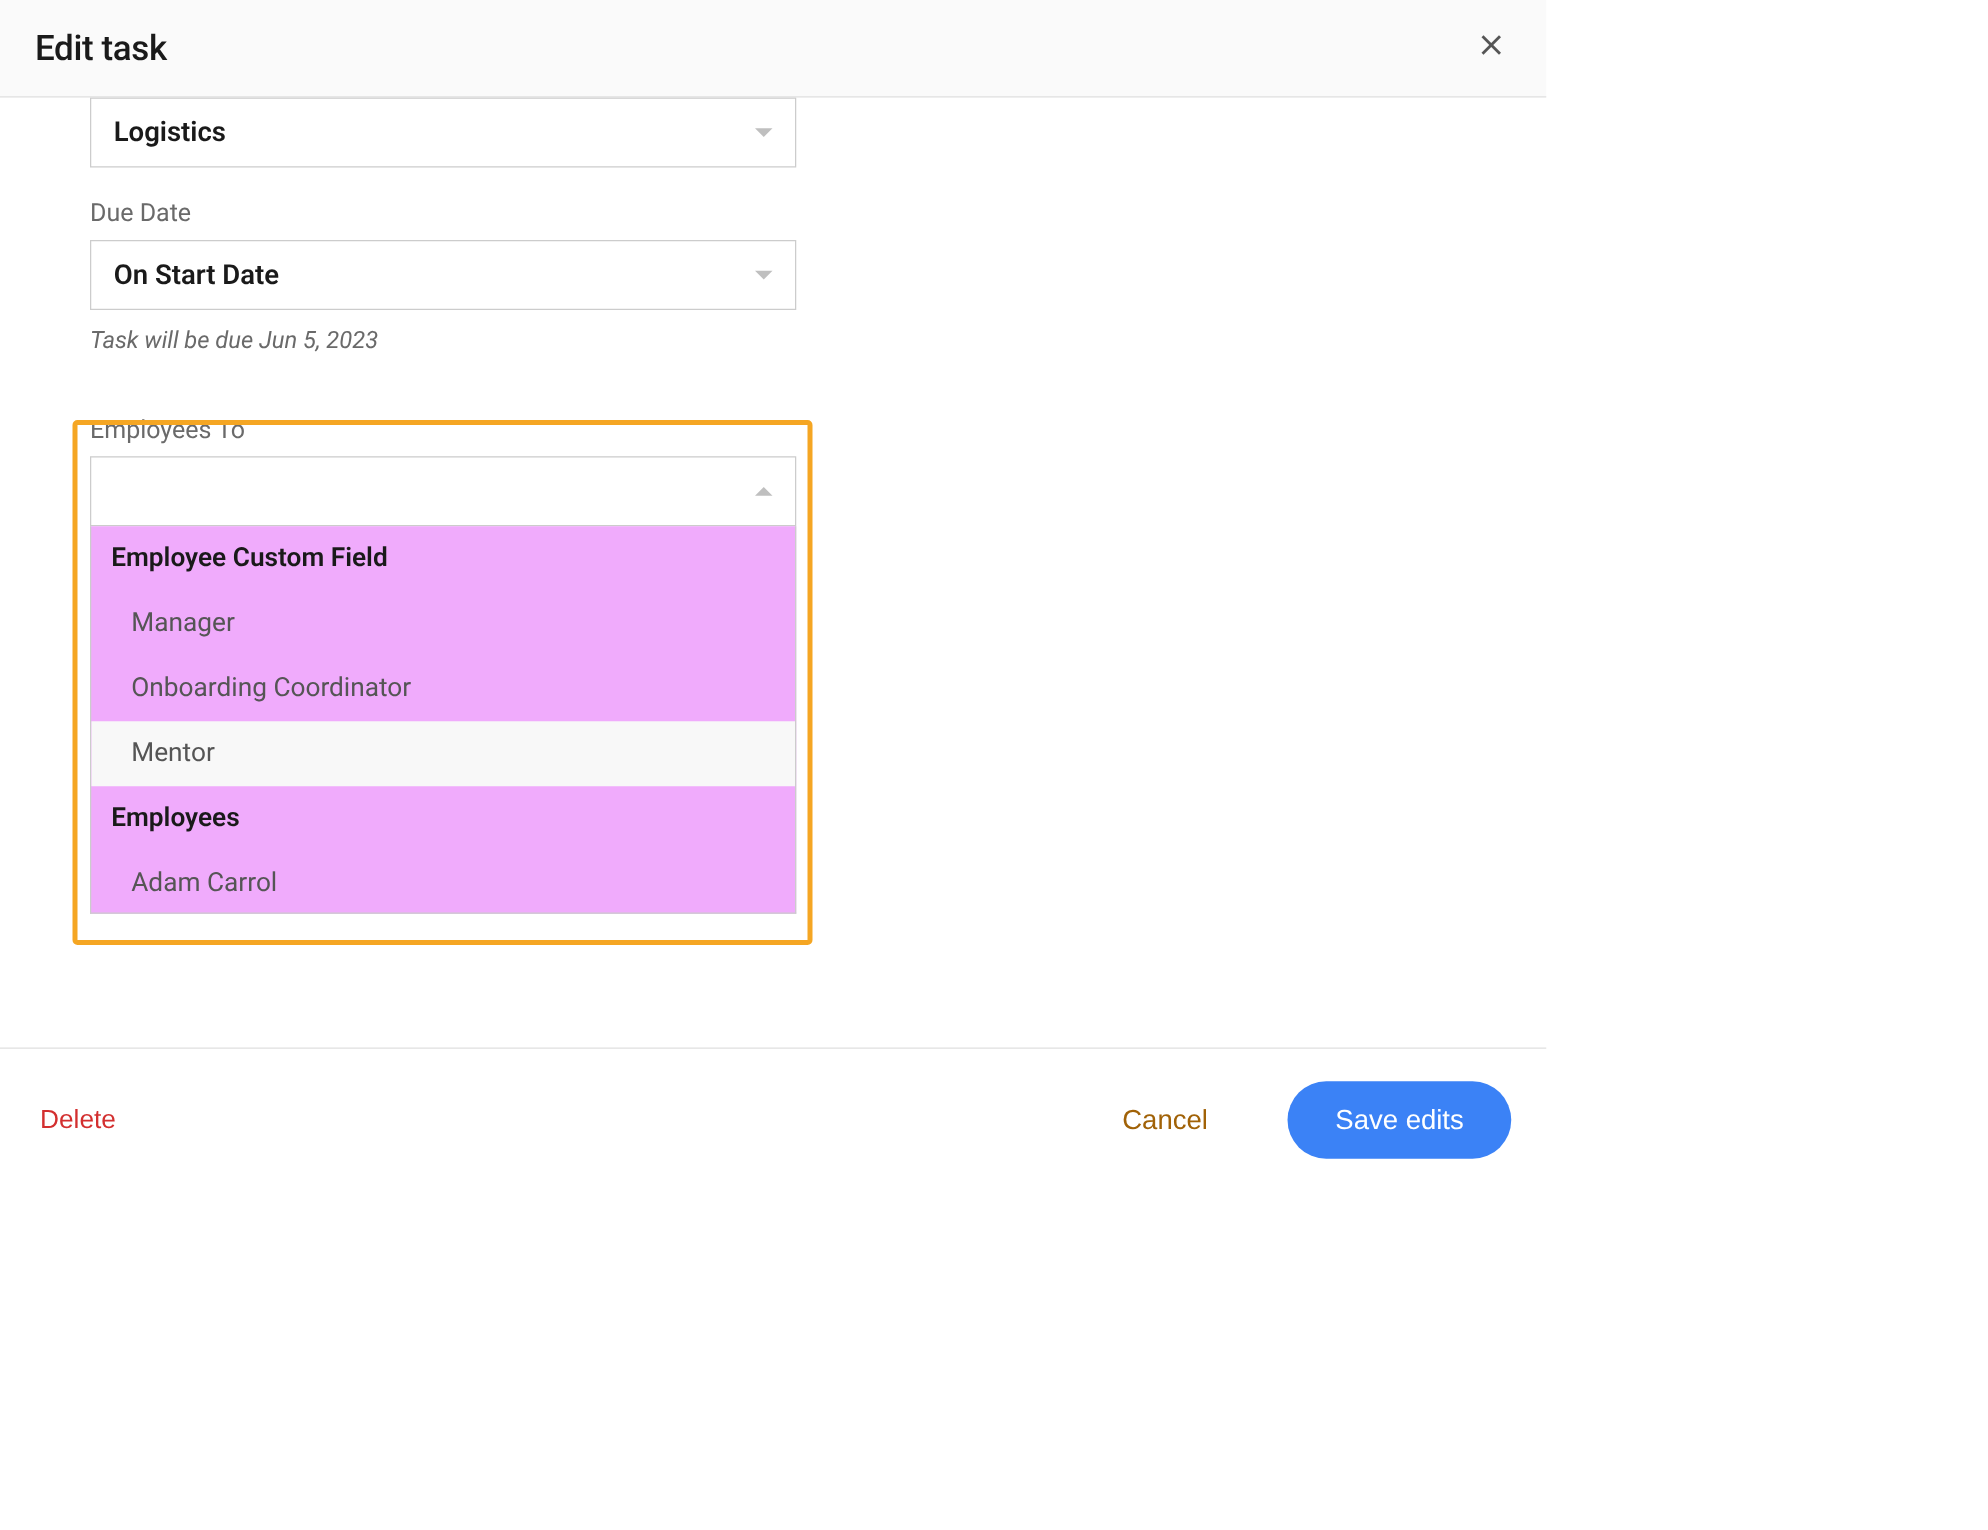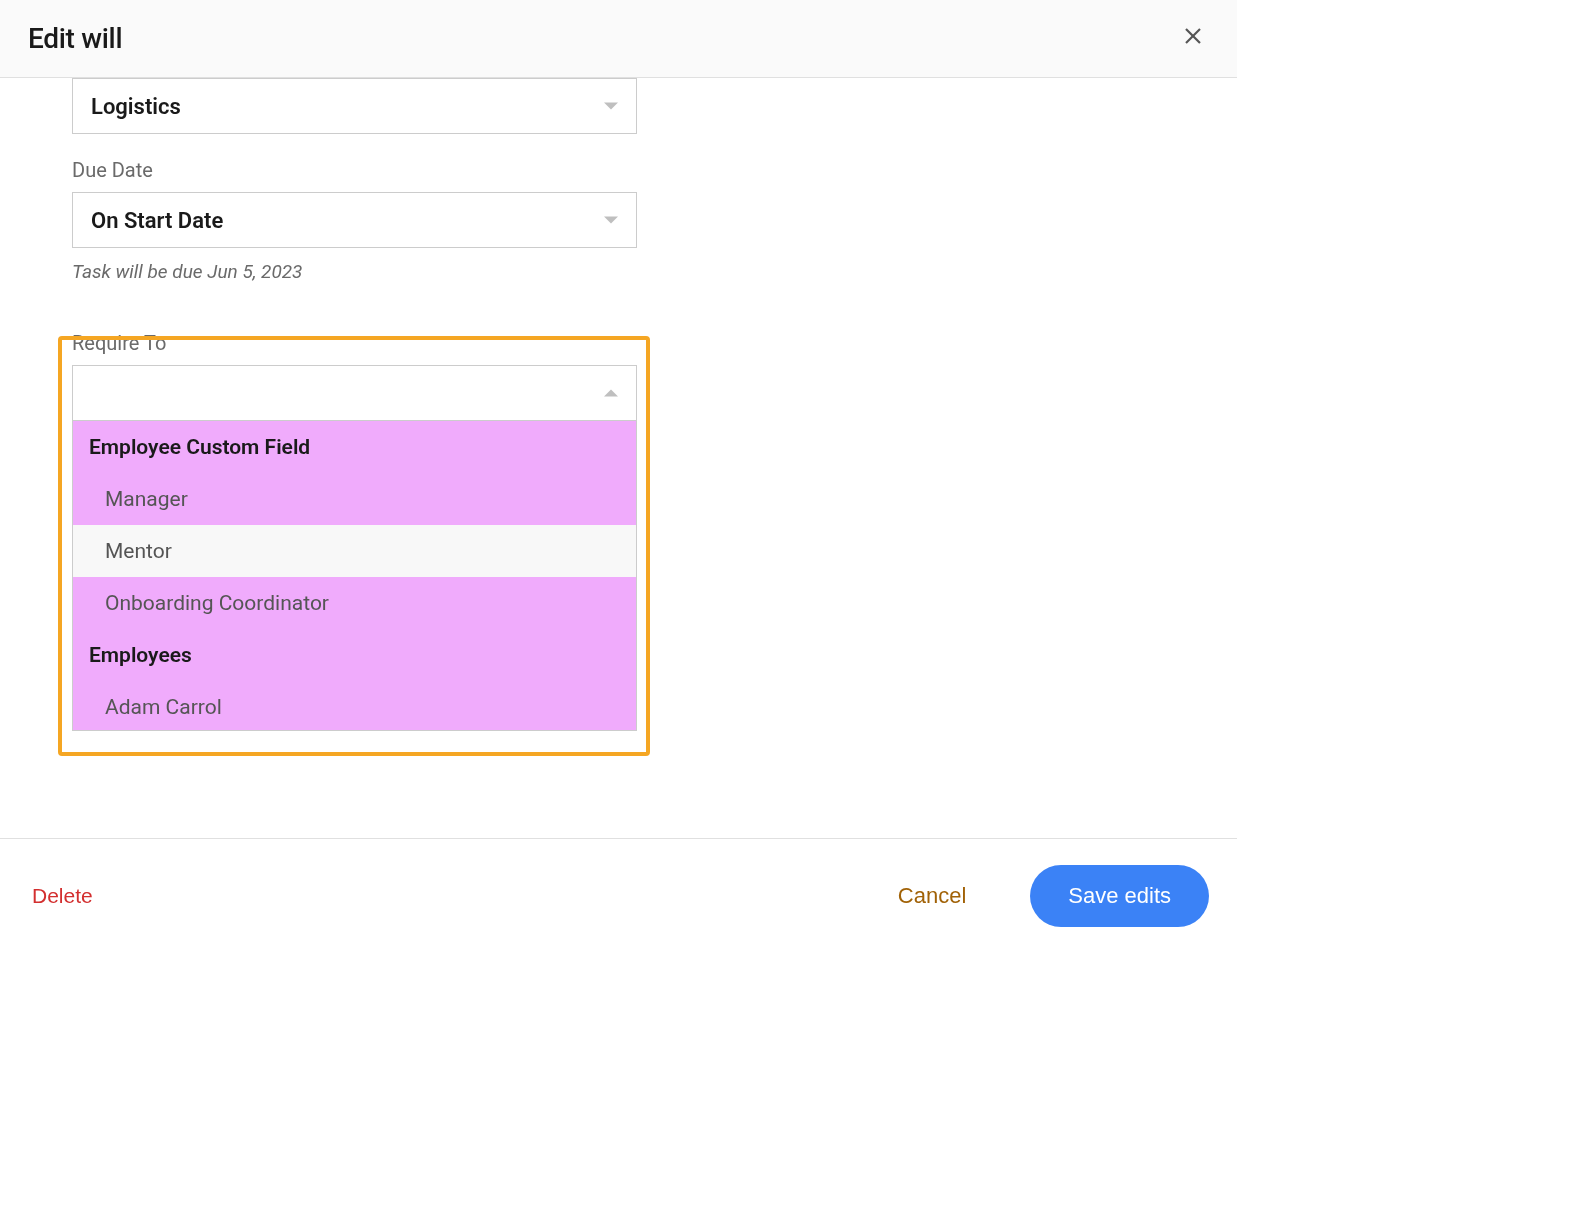--- a/index.html
+++ b/index.html
@@ -204,21 +204,21 @@
       padding: 18px 38px;
       border-radius: 999px;
     }
   </style>
 </head>
 <body>
 
 <div class="modal">
 
   <div class="modal-header">
-    <h1 class="modal-title">Edit will</h1>
+    <h1 class="modal-title">Edit task</h1>
     <button class="close-btn">
       <span>
         <svg width="24" height="24" viewBox="0 0 24 24" fill="none" stroke="currentColor" stroke-width="2.2">
           <line x1="5" y1="5" x2="19" y2="19"></line>
           <line x1="19" y1="5" x2="5" y2="19"></line>
         </svg>
       </span>
     </button>
   </div>
 
@@ -236,30 +236,30 @@
       <div class="select">
         <span>On Start Date</span>
         <span class="caret caret-down"></span>
       </div>
       <div class="helper-text">Task will be due Jun 5, 2023</div>
     </div>
 
     <div class="highlight-box"></div>
 
     <div class="form-group assigned-group">
-      <label class="label">Require To</label>
+      <label class="label">Employees To</label>
       <div class="select">
         <span></span>
         <span class="caret caret-up"></span>
       </div>
       <div class="dropdown-panel">
         <div class="dropdown-group-header">Employee Custom Field</div>
         <div class="dropdown-option">Manager</div>
+        <div class="dropdown-option">Onboarding Coordinator</div>
         <div class="dropdown-option hover">Mentor</div>
-        <div class="dropdown-option">Onboarding Coordinator</div>
         <div class="dropdown-group-header">Employees</div>
         <div class="dropdown-option">Adam Carrol</div>
       </div>
     </div>
 
 
   </div>
 
   <div class="modal-footer">
     <button class="btn-delete">Delete</button>

